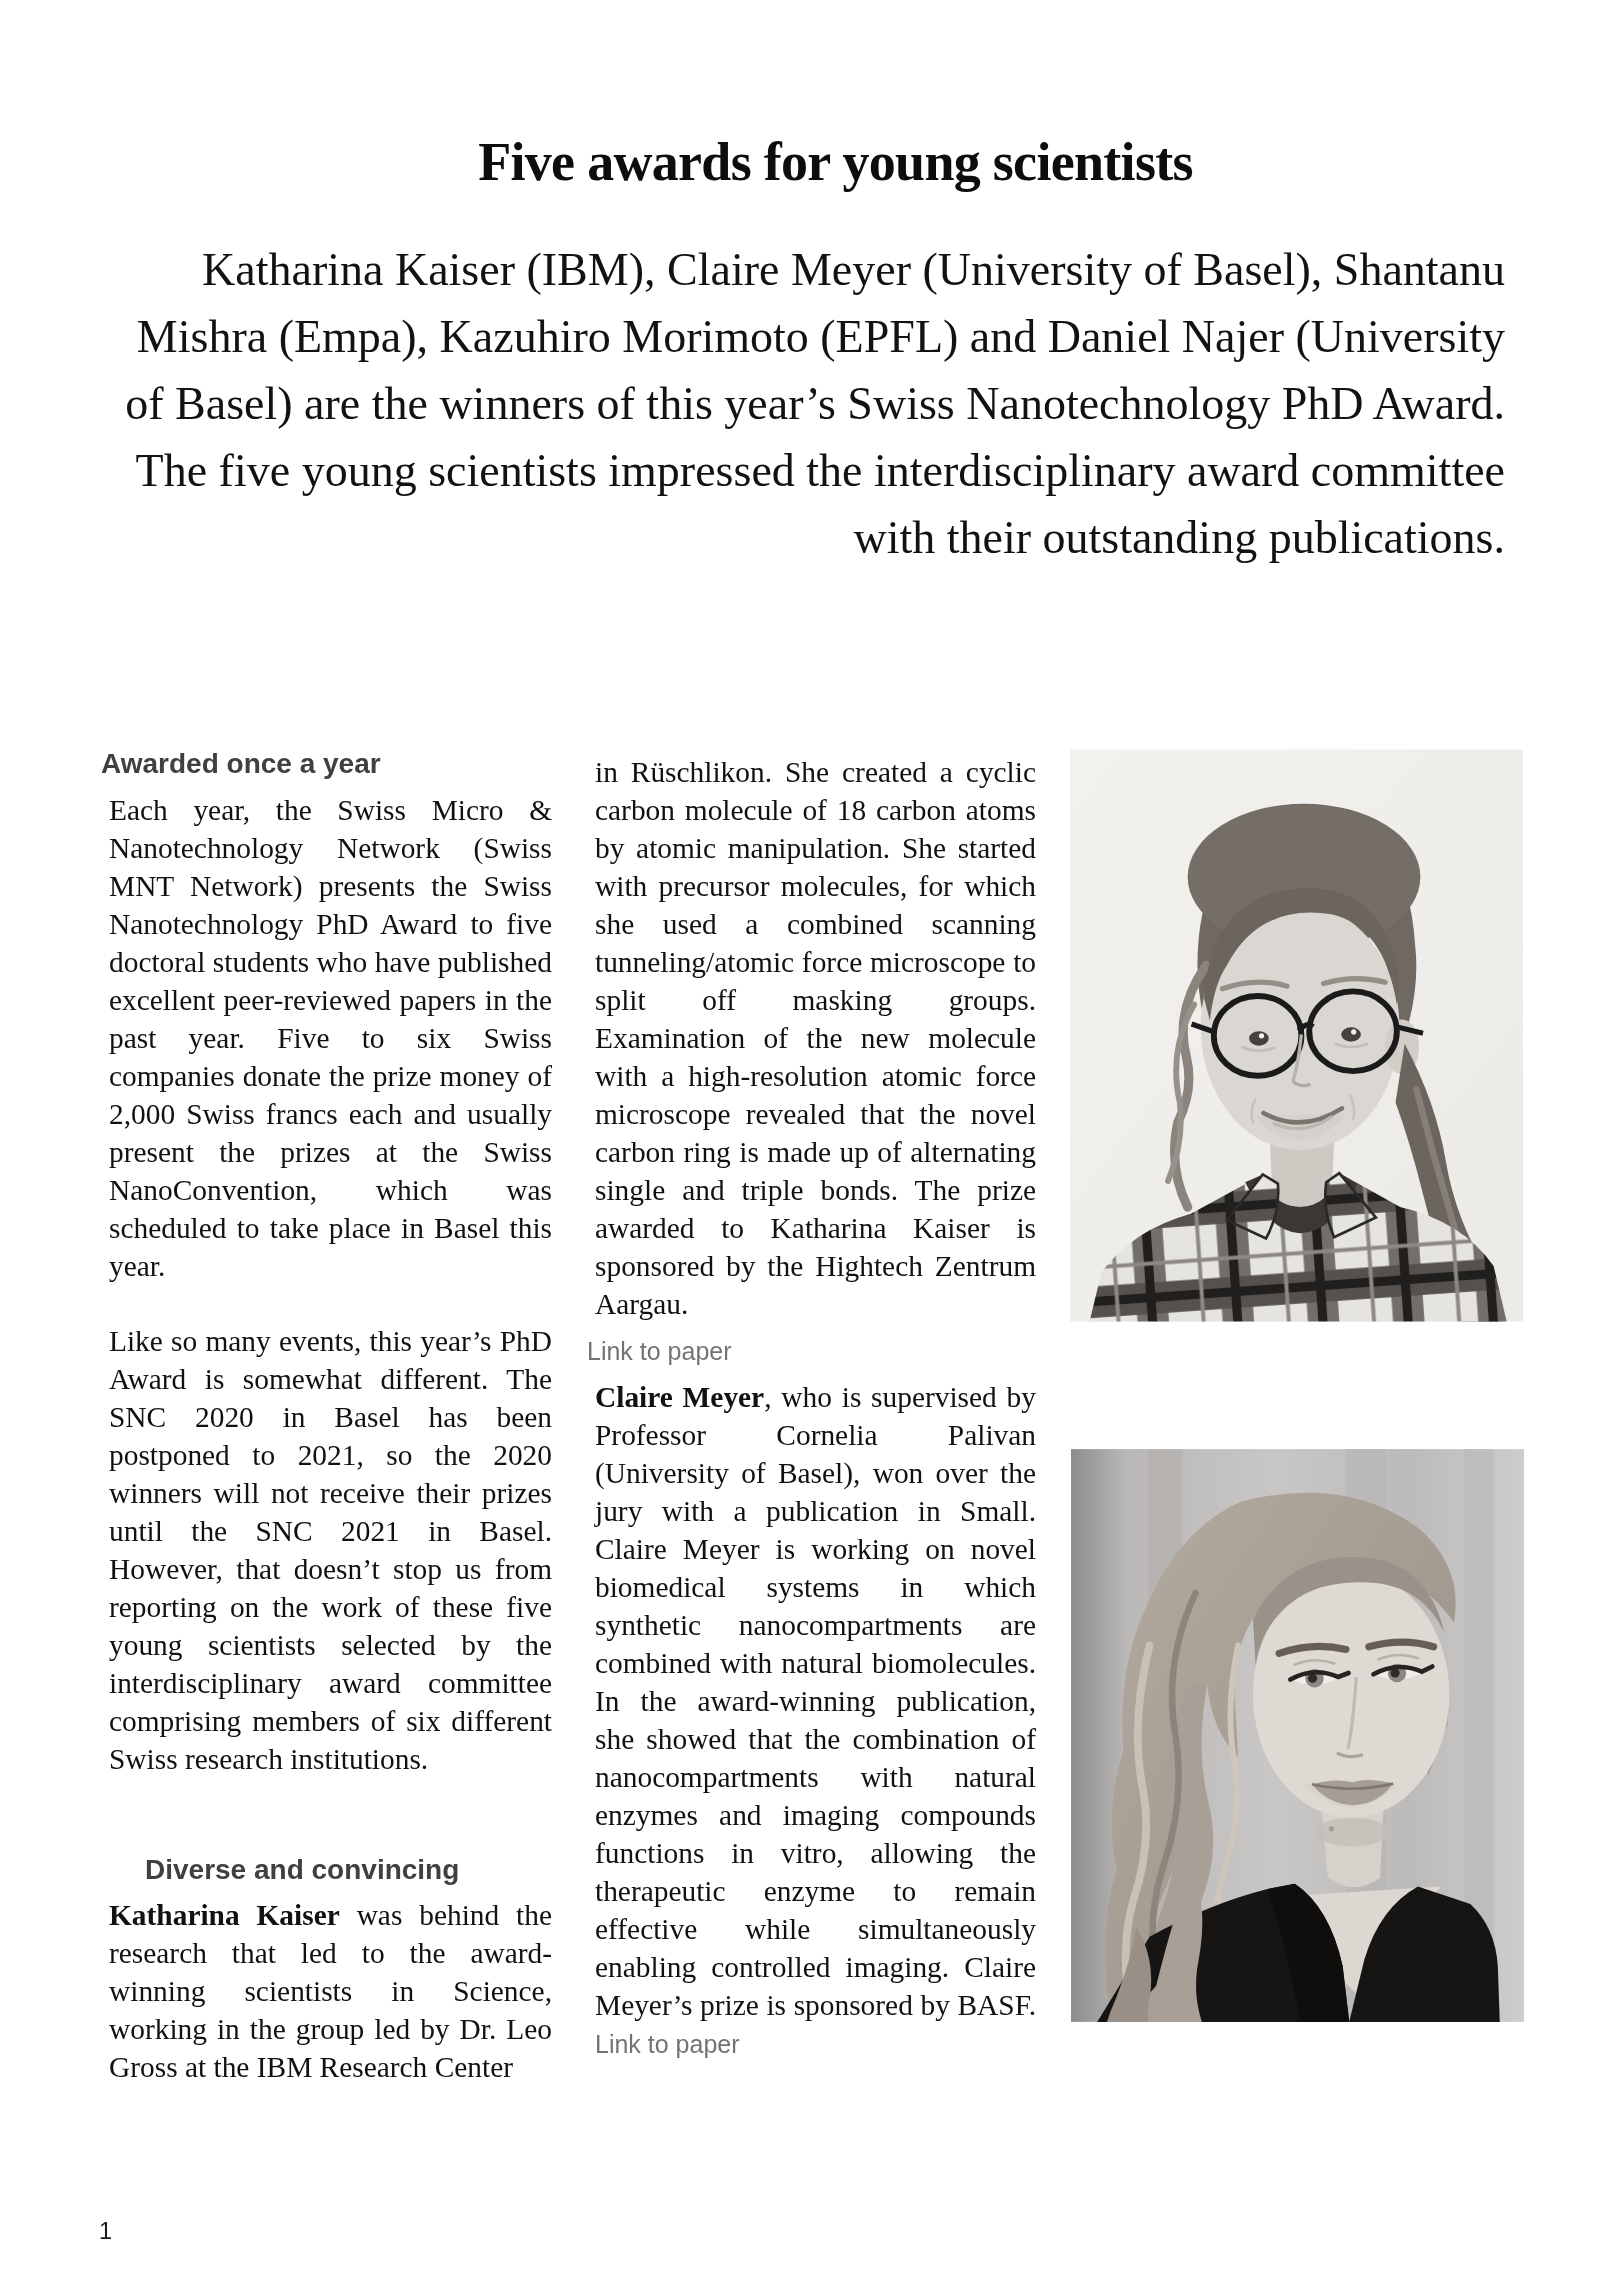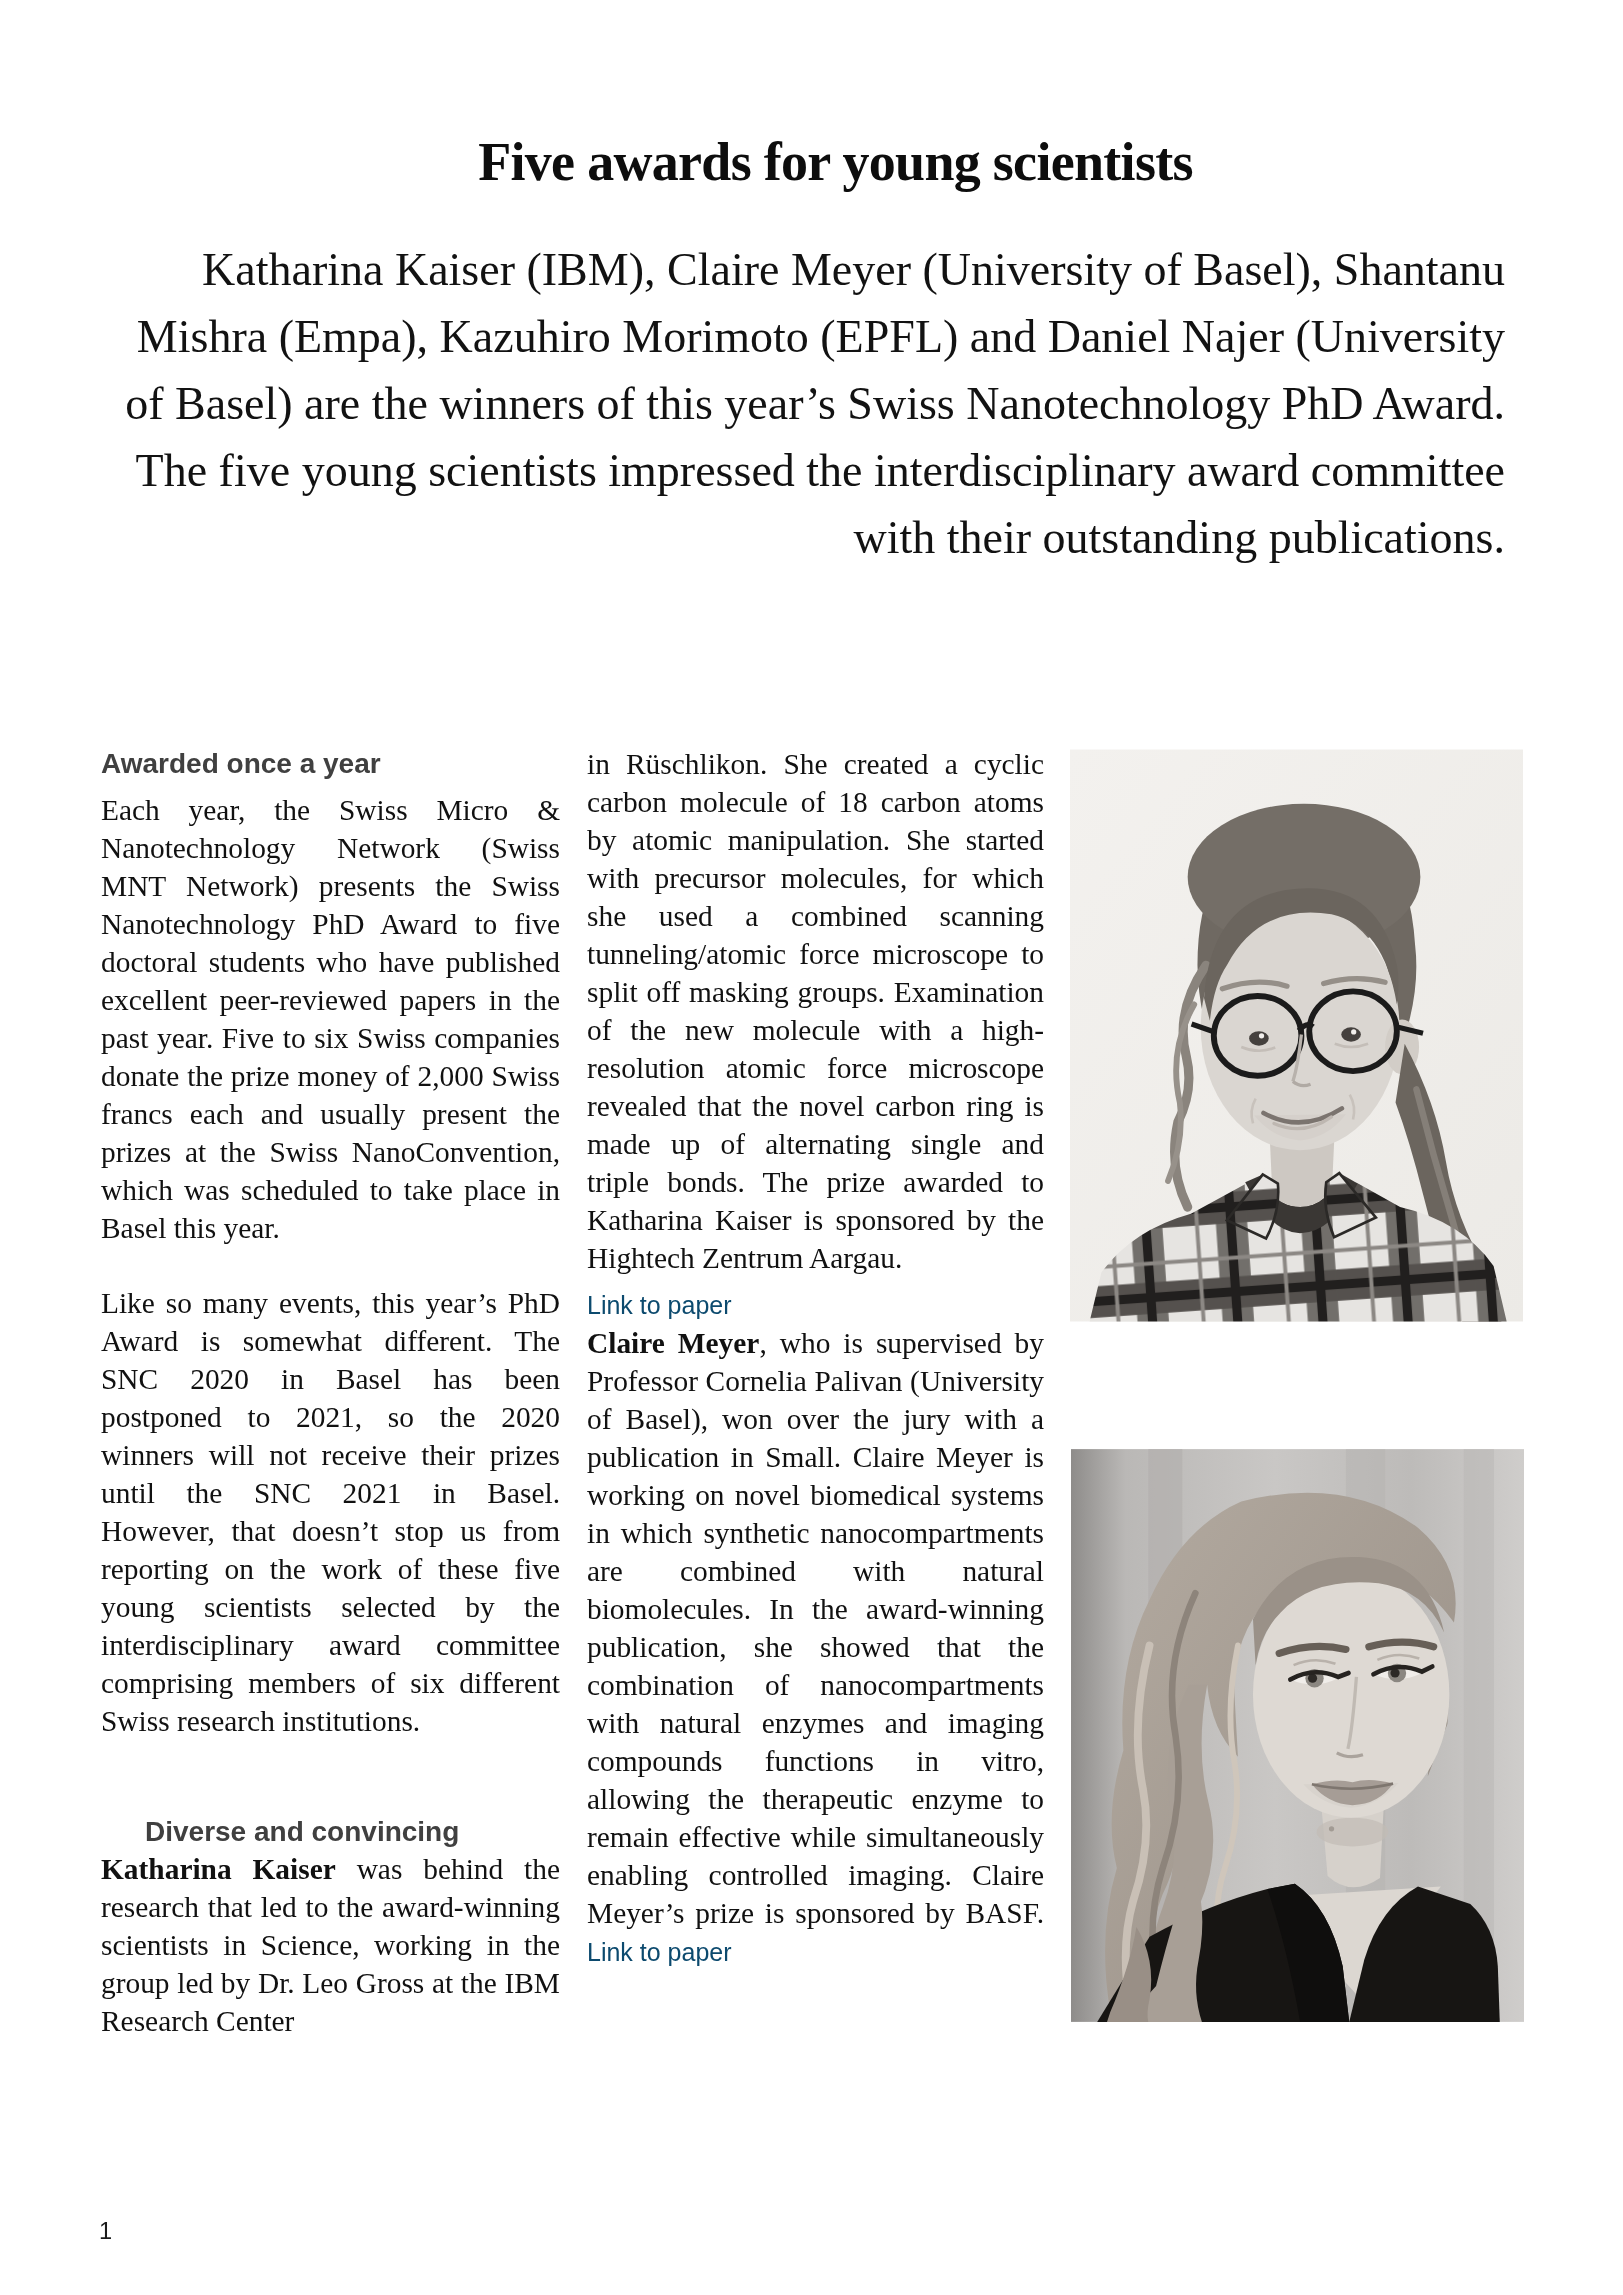--- a/index.html
+++ b/index.html
@@ -34,39 +34,39 @@
   .col{
     position:absolute;
     top:745px;
     width:459px;
     font-size:29.4px;
     line-height:38px;
     text-align:justify;
   }
   .col1{left:101px;}
   .col2{left:587px; width:457px;}
-  .col p{margin:0;}
+  .col p{margin:8px;}
   .col .para-gap{margin-top:37px;}
   h2.subhead{
     font-family:"Liberation Sans", sans-serif;
     font-size:28px;
     line-height:37px;
     font-weight:bold;
     margin:0 0 9.2px 0;
     text-align:left;
     color:#404040;
   }
   h2.subhead-second{margin-top:73px; margin-bottom:0;margin-left:44px;}
   .kaiser-para{margin-top:58px;}
   .claire-para{margin-top:122px;}
   strong.name{font-weight:bold;}
   a.paper-link{
     font-family:"Liberation Sans", sans-serif;
     font-size:25px;
-    color:#0c4a6e;
+    color:#737373;
     text-decoration:none;
     cursor:pointer;
   }
   .link-block{
     display:block;
     margin-top:9.2px;
     text-align:left;
   }
   .link-inline{white-space:nowrap;}
   .photo{

